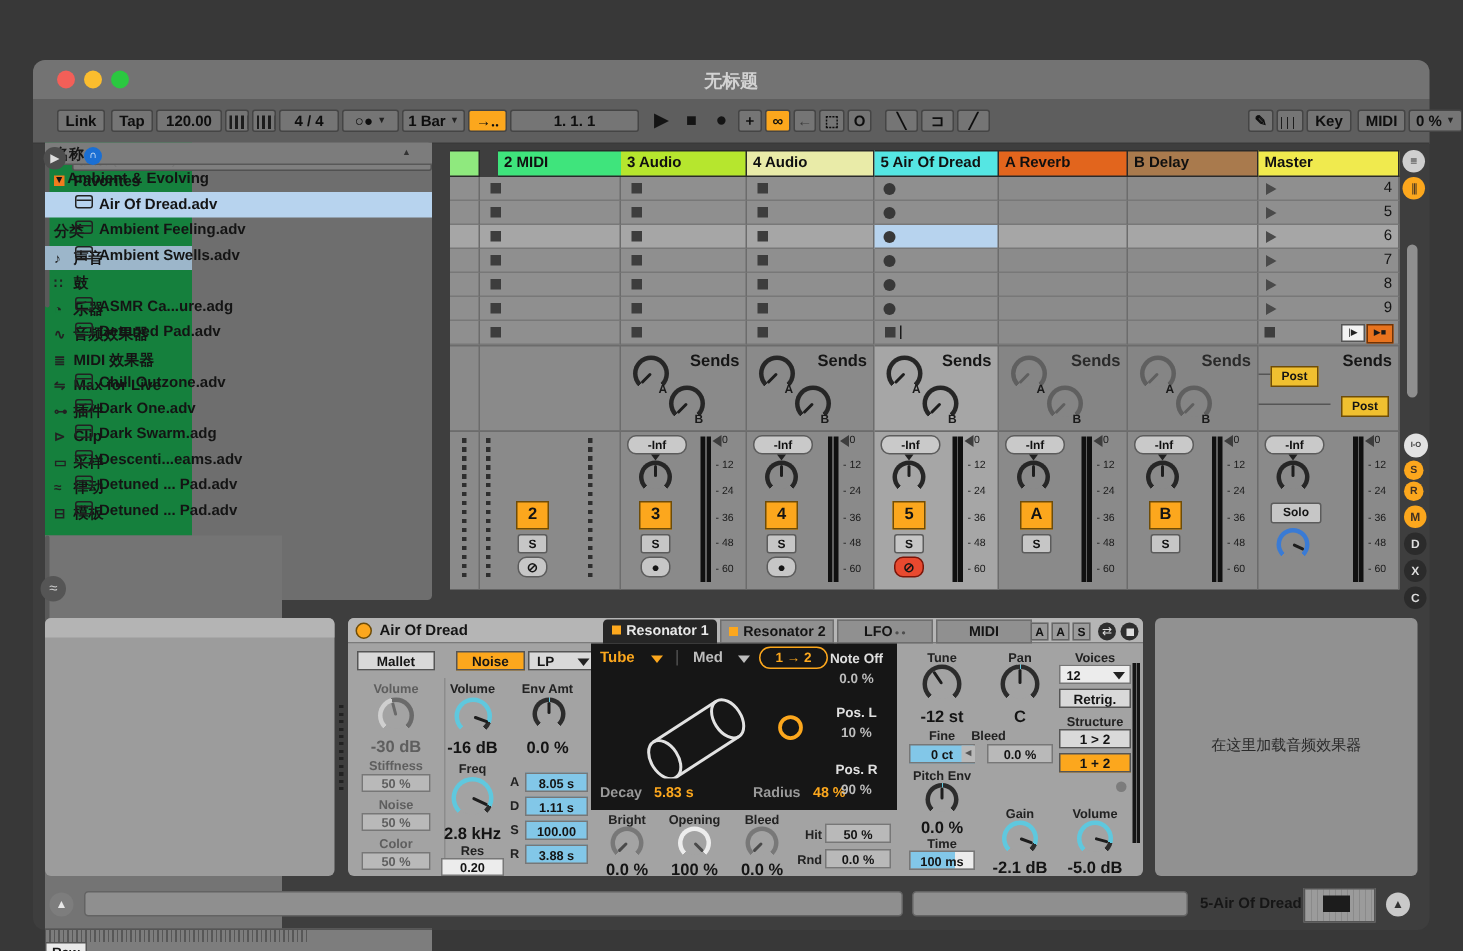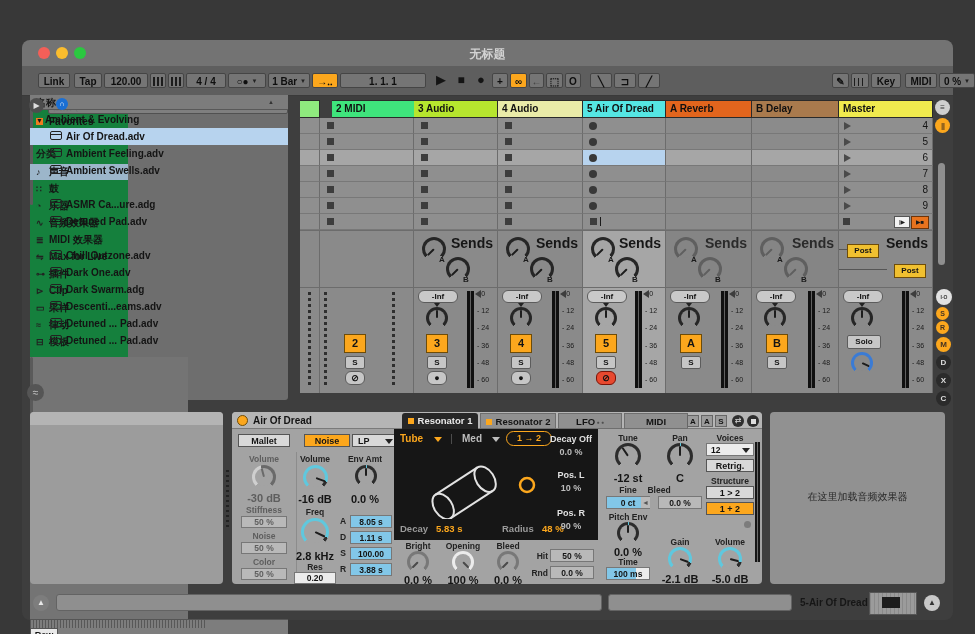--- a/index.html
+++ b/index.html
@@ -29,21 +29,21 @@
   .srow{position:absolute;left:0;width:100%;height:17px;line-height:17px;}
   
   .thead{position:absolute;height:18px;box-sizing:border-box;border:1px solid #2a2a2a;border-left:none;
          font-size:10px;font-weight:bold;color:#101010;line-height:16px;padding-left:4px;overflow:hidden;white-space:nowrap;}
   .slot{position:absolute;height:16px;background:#8f8f8f;box-sizing:border-box;border-right:1px solid #6c6c6c;border-bottom:1px solid #787878;}
   .stopsq{position:absolute;left:7px;top:4px;width:7px;height:7px;background:#3d3d3d;}
   .recdot{position:absolute;left:6px;top:4px;width:8px;height:8px;border-radius:50%;background:#383838;}
   .scplay{position:absolute;left:5px;top:4px;width:0;height:0;border-left:7px solid #4a4a4a;border-top:4px solid transparent;border-bottom:4px solid transparent;}
   .scnum{position:absolute;right:4px;top:2px;font-size:10px;color:#141414;}
   .cell{position:absolute;background:#8a8a8a;box-sizing:border-box;border-right:1px solid #6c6c6c;}
-  .sends-lab{position:absolute;right:4px;top:4px;font-size:14px;font-weight:bold;color:#161616;}
+  .sends-lab{position:absolute;right:4px;top:4px;font-size:11px;font-weight:bold;color:#161616;}
   .klet{position:absolute;font-size:8px;font-weight:bold;color:#1a1a1a;}
   .pill{position:absolute;background:#c9c9c9;border:1px solid #5c5c5c;border-radius:6px;font-size:8px;font-weight:bold;color:#111;text-align:center;}
   .numbox{position:absolute;background:#fca71d;border:1px solid #6e4c08;font-size:11px;font-weight:bold;color:#141414;text-align:center;}
   .sbtn{position:absolute;background:#c6c6c6;border:1px solid #5c5c5c;font-size:8px;font-weight:bold;color:#141414;text-align:center;border-radius:2px;}
   .meter{position:absolute;width:7px;background:linear-gradient(to right,#101010 0 3px,#606060 3px 4px,#101010 4px 7px);}
   .dots{position:absolute;width:3px;background-image:repeating-linear-gradient(to bottom,#2e2e2e 0 3px,transparent 3px 6px);}
   .dblab{position:absolute;font-size:7px;color:#1a1a1a;white-space:nowrap;}
   .dblab::before{content:"- ";}
   .circ{position:absolute;border-radius:50%;text-align:center;}
   
@@ -587,21 +587,21 @@
               <ellipse cx="88" cy="38" rx="9" ry="14"></ellipse>
               <line x1="38" y1="24" x2="88" y2="24"></line>
               <line x1="38" y1="52" x2="88" y2="52"></line>
             </g>
             <circle cx="127" cy="34" r="7" stroke="#fca71d" stroke-width="2.5" fill="none"></circle>
           </svg></div>
         <div style="position: absolute; left: 6px; top: 94px; font-size: 9.5px; font-weight: bold; color: rgb(154, 154, 154);">Decay</div>
         <div style="position: absolute; left: 42px; top: 94px; font-size: 9.5px; font-weight: bold; color: rgb(252, 167, 29);">5.83 s</div>
         <div style="position: absolute; left: 108px; top: 94px; font-size: 9.5px; font-weight: bold; color: rgb(154, 154, 154);">Radius</div>
         <div style="position: absolute; left: 148px; top: 94px; font-size: 9.5px; font-weight: bold; color: rgb(252, 167, 29);">48 %</div>
-        <div class="darklab" style="left: 150px; top: 5px; width: 54px;">Decay Off</div>
+        <div class="darklab" style="left: 150px; top: 5px; width: 54px;">Note Off</div>
         <div class="darklab" style="left: 150px; top: 18px; width: 54px; color: rgb(189, 189, 189);">0.0 %</div>
         <div class="darklab" style="left: 150px; top: 41px; width: 54px;">Pos. L</div>
         <div class="darklab" style="left: 150px; top: 54px; width: 54px; color: rgb(189, 189, 189);">10 %</div>
         <div class="darklab" style="left: 150px; top: 79px; width: 54px;">Pos. R</div>
         <div class="darklab" style="left: 150px; top: 92px; width: 54px; color: rgb(189, 189, 189);">90 %</div>
       </div>
       <div class="dev-lab" style="left: 162px; top: 129px; width: 48px;">Bright</div>
       <div class="knob" style="left: 175px; top: 139px; width: 22px; height: 22px; background: conic-gradient(from 135deg, transparent 0deg, transparent 90deg, rgb(120, 120, 120) 90deg, rgb(120, 120, 120) 360deg);">
         <div class="inner" style="background: rgb(163, 163, 163);"></div>
         <div class="ptr" style="height: 8px; background: rgb(74, 74, 74); transform: rotate(-135deg);"></div>

